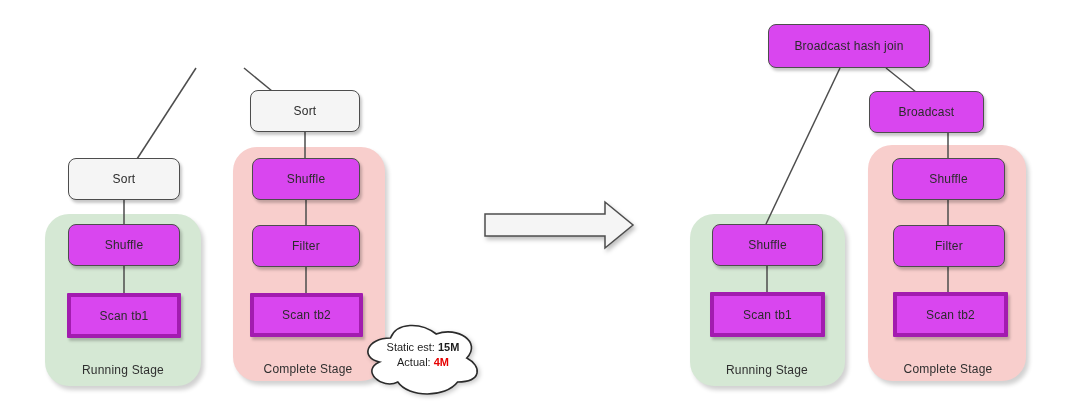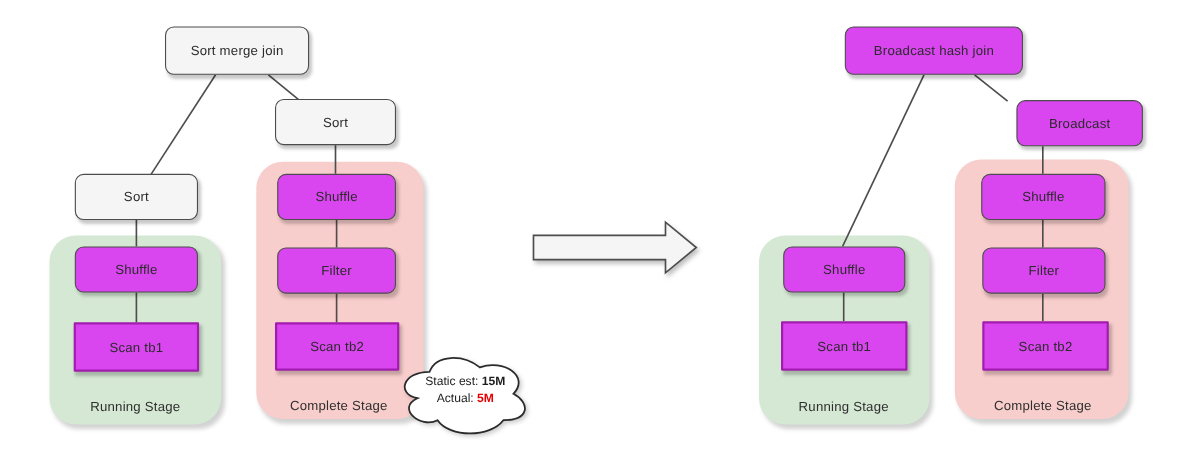--- a/index.html
+++ b/index.html
@@ -10,21 +10,21 @@
   .stage{position:absolute;border-radius:24px;box-shadow:3px 4px 4px rgba(0,0,0,0.18);}
   .stage.green{background:#d5e8d4;}
   .stage.red{background:#f8cecc;}
   .node{
     position:absolute;display:flex;align-items:center;justify-content:center;
     font-size:12px;color:#2b2b2b;background:#d946ef;border:1px solid #4d4d4d;
     border-radius:8px;box-shadow:2px 3px 3px rgba(0,0,0,0.22);box-sizing:border-box;
     text-align:center;letter-spacing:.2px;
   }
   .node.gray{background:#f5f5f5;}
-  .node.scan{border-radius:1px;border:2px solid #a21caf;}
+  .node.scan{border-radius:1px;border:4px solid #a21caf;}
   .stage-label{
     position:absolute;font-size:12px;color:#2f2f2f;text-align:center;letter-spacing:.2px;margin-top:12px;
   }
   #edges,#arrow-svg,#cloud-svg{position:absolute;left:0;top:0;pointer-events:none;}
   #edges{width:1080px;height:419px;}
   .edge{stroke:#4d4d4d;stroke-width:1.5;fill:none;}
   #transition-label{
     position:absolute;left:488px;top:179px;width:136px;text-align:center;
     font-size:12px;color:#2b2b2b;
   }
@@ -59,21 +59,20 @@
     <line class="edge" x1="306" y1="200" x2="306" y2="225"></line>
     <line class="edge" x1="306" y1="267" x2="306" y2="293"></line>
     <line class="edge" x1="840" y1="68" x2="766" y2="224"></line>
     <line class="edge" x1="886" y1="68" x2="916" y2="92"></line>
     <line class="edge" x1="948" y1="133" x2="948" y2="158"></line>
     <line class="edge" x1="767" y1="266" x2="767" y2="292"></line>
     <line class="edge" x1="948" y1="200" x2="948" y2="225"></line>
     <line class="edge" x1="948" y1="267" x2="948" y2="292"></line>
   </svg>
 
-  <div class="node gray" style="left:150px;top:24px;width:131px;height:44px;">Sort merge join</div>
   <div class="node gray" style="left:68px;top:158px;width:112px;height:42px;">Sort</div>
   <div class="node gray" style="left:250px;top:90px;width:110px;height:42px;">Sort</div>
 
   <div class="node" style="left:68px;top:224px;width:112px;height:42px;">Shuffle</div>
   <div class="node scan" style="left:67px;top:293px;width:114px;height:45px;">Scan tb1</div>
   <div class="stage-label" style="left:63px;top:351px;width:120px;">Running Stage</div>
 
   <div class="node" style="left:252px;top:158px;width:108px;height:42px;">Shuffle</div>
   <div class="node" style="left:252px;top:225px;width:108px;height:42px;">Filter</div>
   <div class="node scan" style="left:250px;top:293px;width:113px;height:44px;">Scan tb2</div>
@@ -82,26 +81,26 @@
   <svg id="arrow-svg" width="1080" height="419">
     <polygon points="485,214 605,214 605,202 633,225 605,248 605,236 485,236" fill="#f5f5f5" stroke="#4d4d4d" stroke-width="1.5" style="filter:drop-shadow(2px 3px 2px rgba(0,0,0,0.25));"></polygon>
   </svg>
 
   <div id="cloud-wrap">
     <svg id="cloud-svg" width="130" height="90">
       <path d="M 32.5,22 C 8.1,22 2,42 21.5,46 C 2,54.8 24,74 39.8,66 C 50.8,82 87.4,82 99.6,66 C 124,66 124,50 108.75,42 C 124,26 99.6,10 78.25,18 C 63,6 38.6,6 32.5,22 Z" fill="#ffffff" stroke="#2b2b2b" stroke-width="1.6" style="filter:drop-shadow(2px 2px 2px rgba(0,0,0,0.2));"></path>
     </svg>
     <div id="cloud-text">
       <div><span>Static est: </span><b>15M</b></div>
-      <div><span>Actual: </span><span class="red-val">5M</span></div>
+      <div><span>Actual: </span><span class="red-val">4M</span></div>
     </div>
   </div>
 
   <div class="node" style="left:768px;top:24px;width:162px;height:44px;">Broadcast hash join</div>
-  <div class="node" style="left:924px;top:91px;width:115px;height:42px;">Broadcast</div>
+  <div class="node" style="left:869px;top:91px;width:115px;height:42px;">Broadcast</div>
 
   <div class="node" style="left:712px;top:224px;width:111px;height:42px;">Shuffle</div>
   <div class="node scan" style="left:710px;top:292px;width:115px;height:45px;">Scan tb1</div>
   <div class="stage-label" style="left:707px;top:351px;width:120px;">Running Stage</div>
 
   <div class="node" style="left:892px;top:158px;width:113px;height:42px;">Shuffle</div>
   <div class="node" style="left:893px;top:225px;width:112px;height:42px;">Filter</div>
   <div class="node scan" style="left:893px;top:292px;width:115px;height:45px;">Scan tb2</div>
   <div class="stage-label" style="left:888px;top:350px;width:120px;">Complete Stage</div>
 

